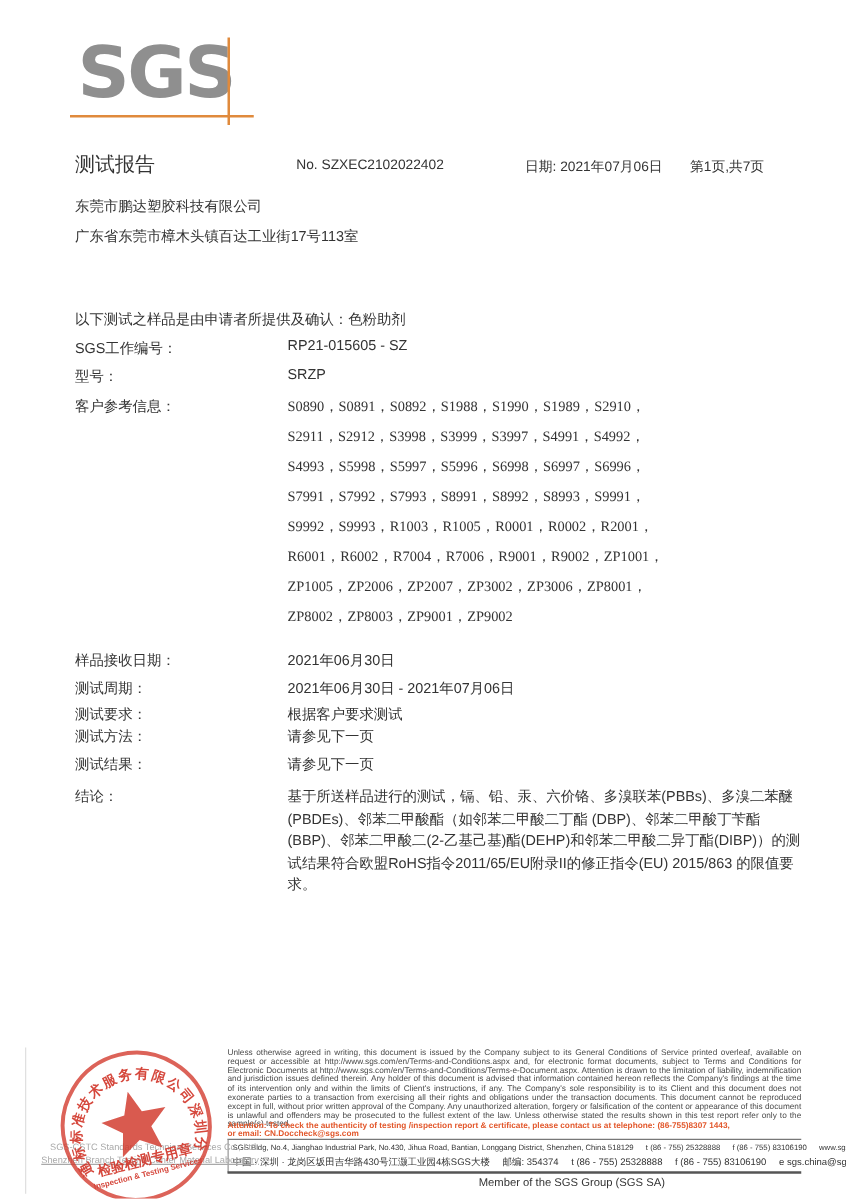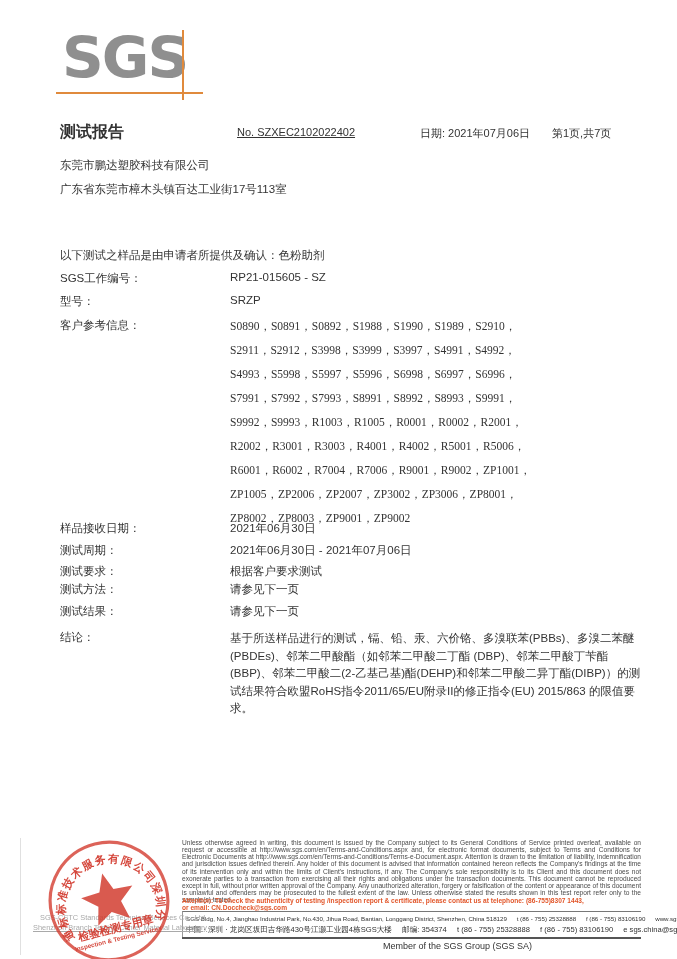--- a/index.html
+++ b/index.html
@@ -8,22 +8,22 @@
   .page { position:relative; width:677px; height:959px; background:#fff; overflow:hidden;border-radius:12px; }
 
   
   .logo-text { position:absolute; left:62px; top:24px; font-size:58px; font-weight:bold;
                color:#8f8f8f; letter-spacing:-2px; font-family:"DejaVu Sans",sans-serif;
                transform:scaleY(0.98); }
   .logo-hline { position:absolute; left:56px; top:92px; width:147px; height:2px; background:#e08a3c; }
   .logo-vline { position:absolute; left:182px; top:30px; width:2px; height:70px; background:#e08a3c; }
 
   
-  .doc-title { position:absolute; left:60px; top:122px; font-size:16px; font-weight:bold; color:#333; }
-  .report-no { position:absolute; left:237px; top:126px; font-size:11px; color:#333;text-decoration:underline; }
+  .doc-title { position:absolute; left:60px; top:122px; font-size:16px; font-weight:normal; color:#333; }
+  .report-no { position:absolute; left:237px; top:126px; font-size:11px; color:#333; }
   .report-date { position:absolute; left:420px; top:126px; font-size:11px; color:#333; }
   .page-info { position:absolute; left:552px; top:126px; font-size:11px; color:#333; }
   .company-name { position:absolute; left:60px; top:158px; font-size:11.5px; color:#333; }
   .company-addr { position:absolute; left:60px; top:182px; font-size:11.5px; color:#333; }
 
   
   .intro { position:absolute; left:60px; top:248px; font-size:11.5px; color:#333; }
   .row { position:absolute; left:60px; width:580px; font-size:11.5px; color:#333; }
   .row .lbl { position:absolute; left:0; top:0; }
   .row .val { position:absolute; left:170px; top:0; }
@@ -78,21 +78,20 @@
     <span class="val">SRZP</span>
   </div>
   <div class="row" style="top:318px;">
     <span class="lbl">客户参考信息：</span>
     <div class="val ref-lines" style="top:-4px;">
       <div>S0890，S0891，S0892，S1988，S1990，S1989，S2910，</div>
       <div>S2911，S2912，S3998，S3999，S3997，S4991，S4992，</div>
       <div>S4993，S5998，S5997，S5996，S6998，S6997，S6996，</div>
       <div>S7991，S7992，S7993，S8991，S8992，S8993，S9991，</div>
       <div>S9992，S9993，R1003，R1005，R0001，R0002，R2001，</div>
-      <div>R2002，R3001，R3003，R4001，R4002，R5001，R5006，</div>
       <div>R6001，R6002，R7004，R7006，R9001，R9002，ZP1001，</div>
       <div>ZP1005，ZP2006，ZP2007，ZP3002，ZP3006，ZP8001，</div>
       <div>ZP8002，ZP8003，ZP9001，ZP9002</div>
     </div>
   </div>
   <div class="row" style="top:521px;">
     <span class="lbl">样品接收日期：</span>
     <span class="val">2021年06月30日</span>
   </div>
   <div class="row" style="top:543px;">

